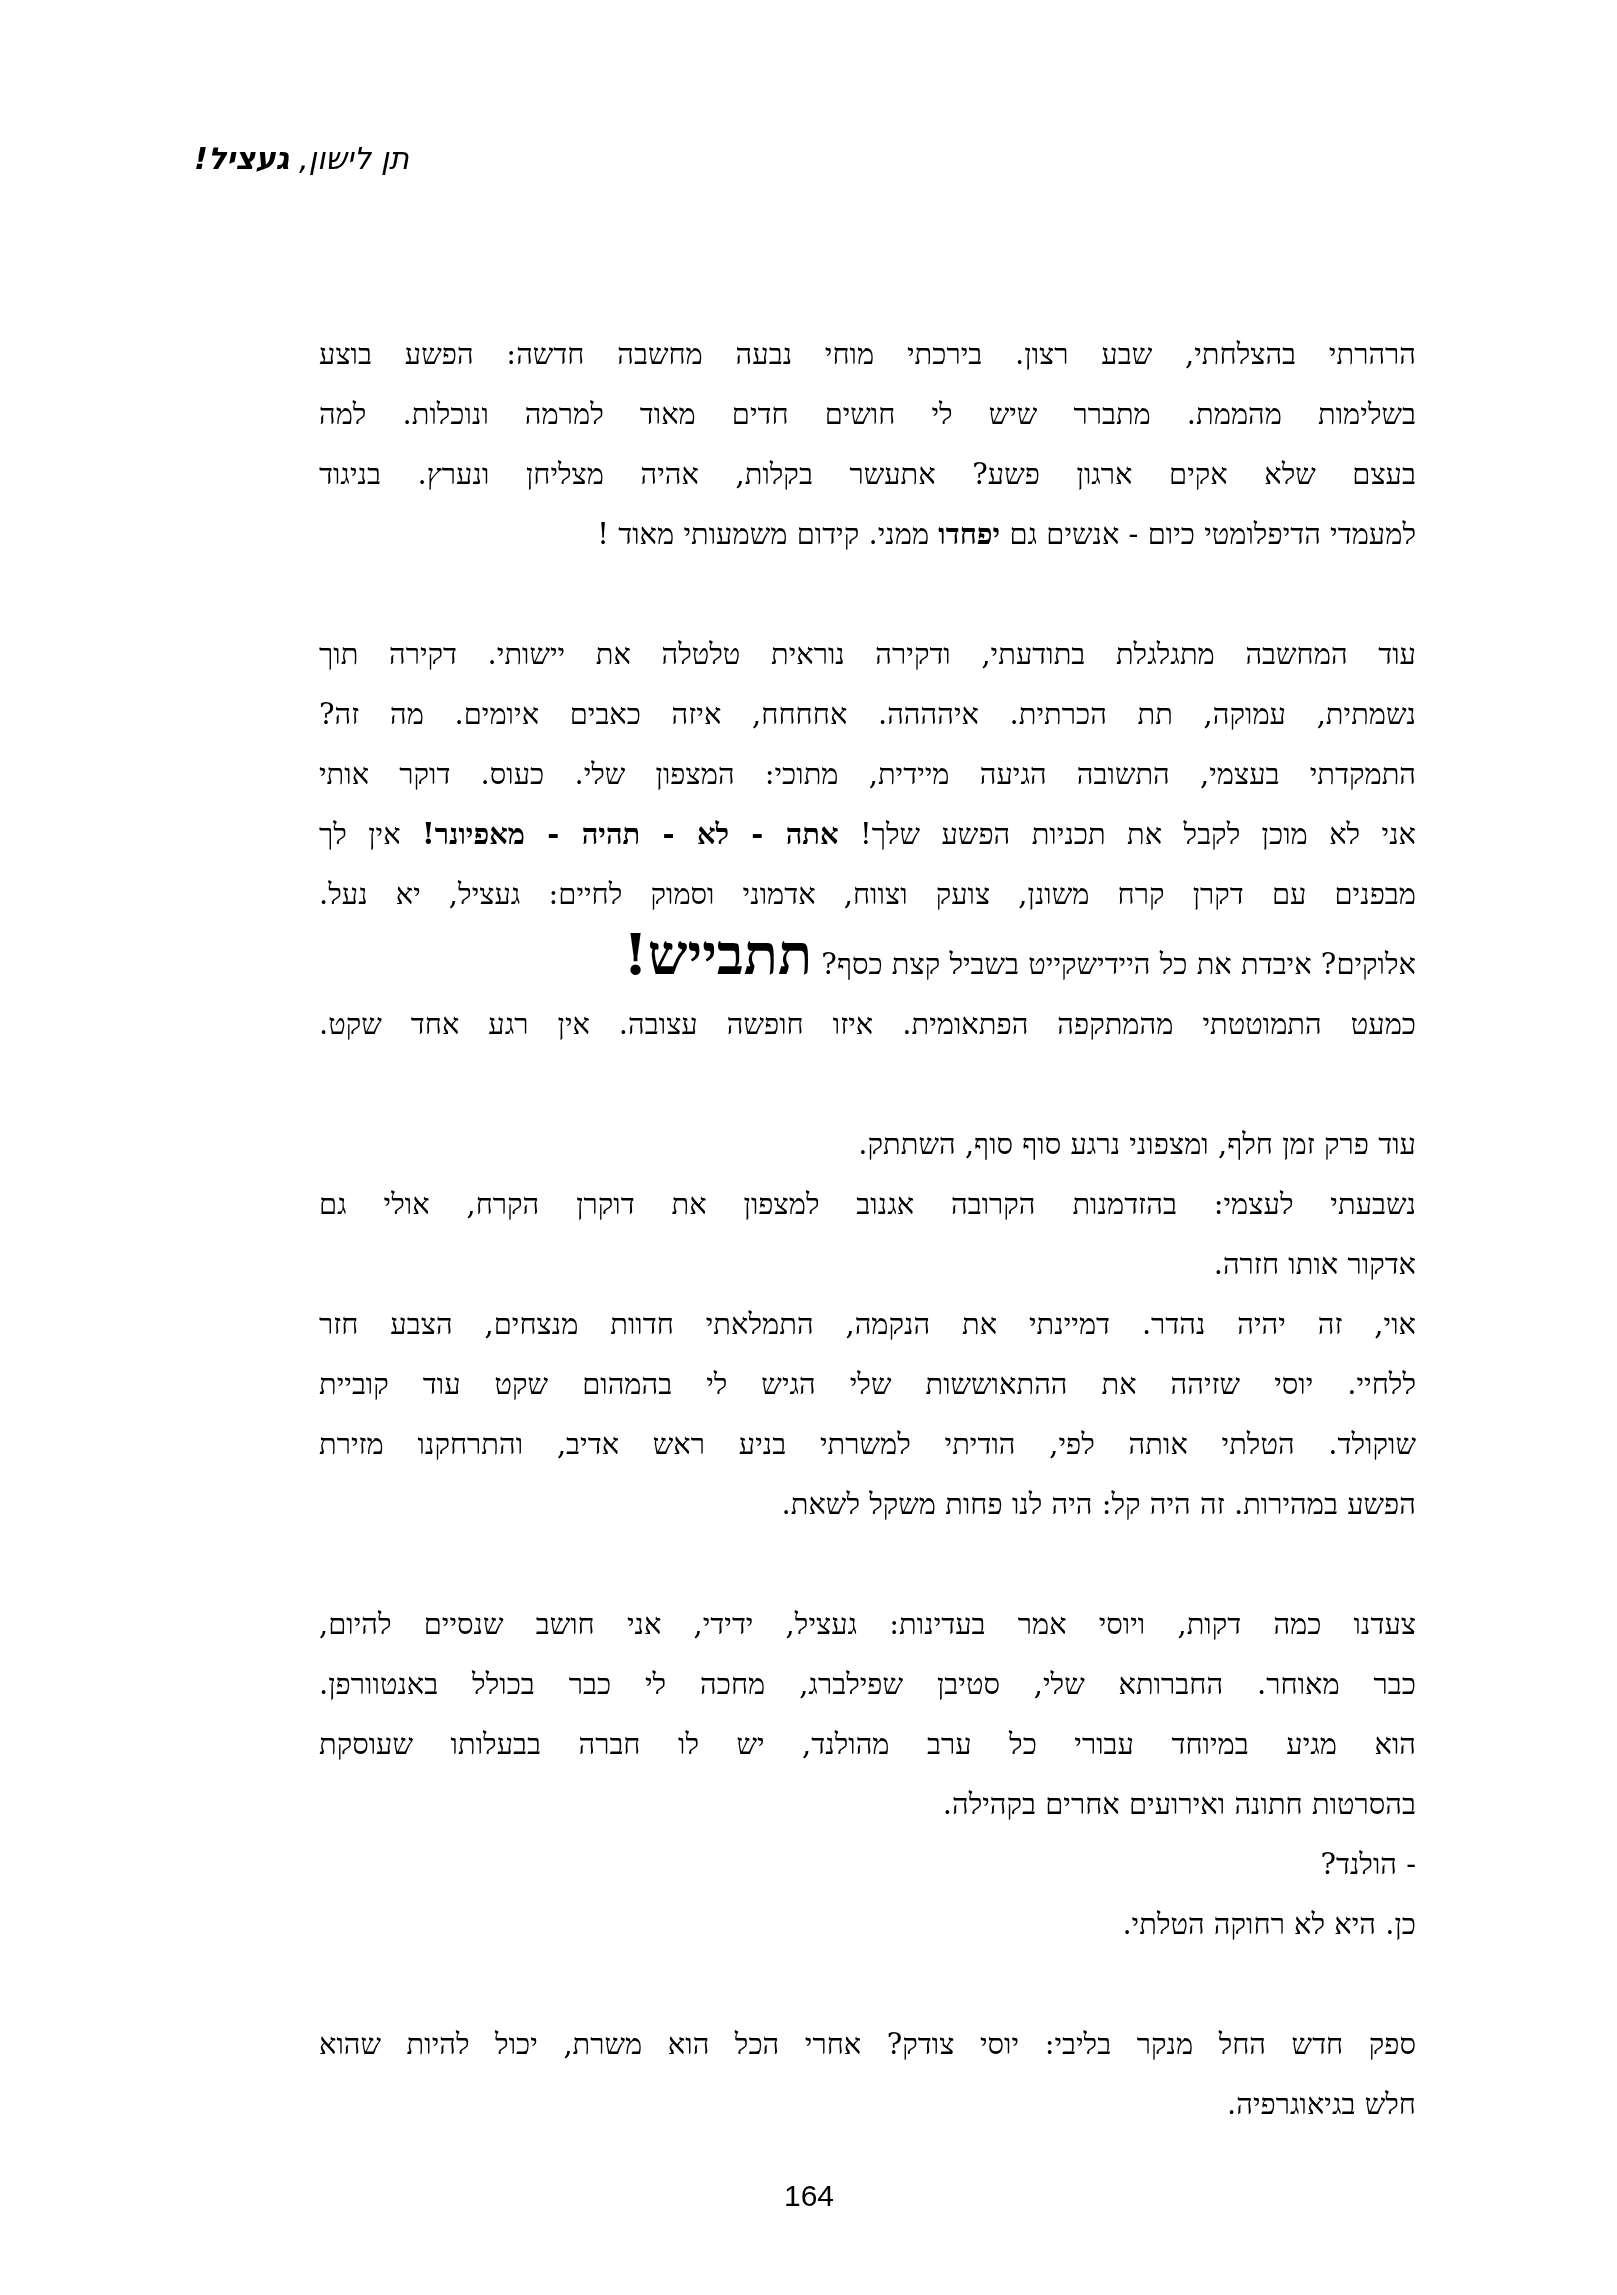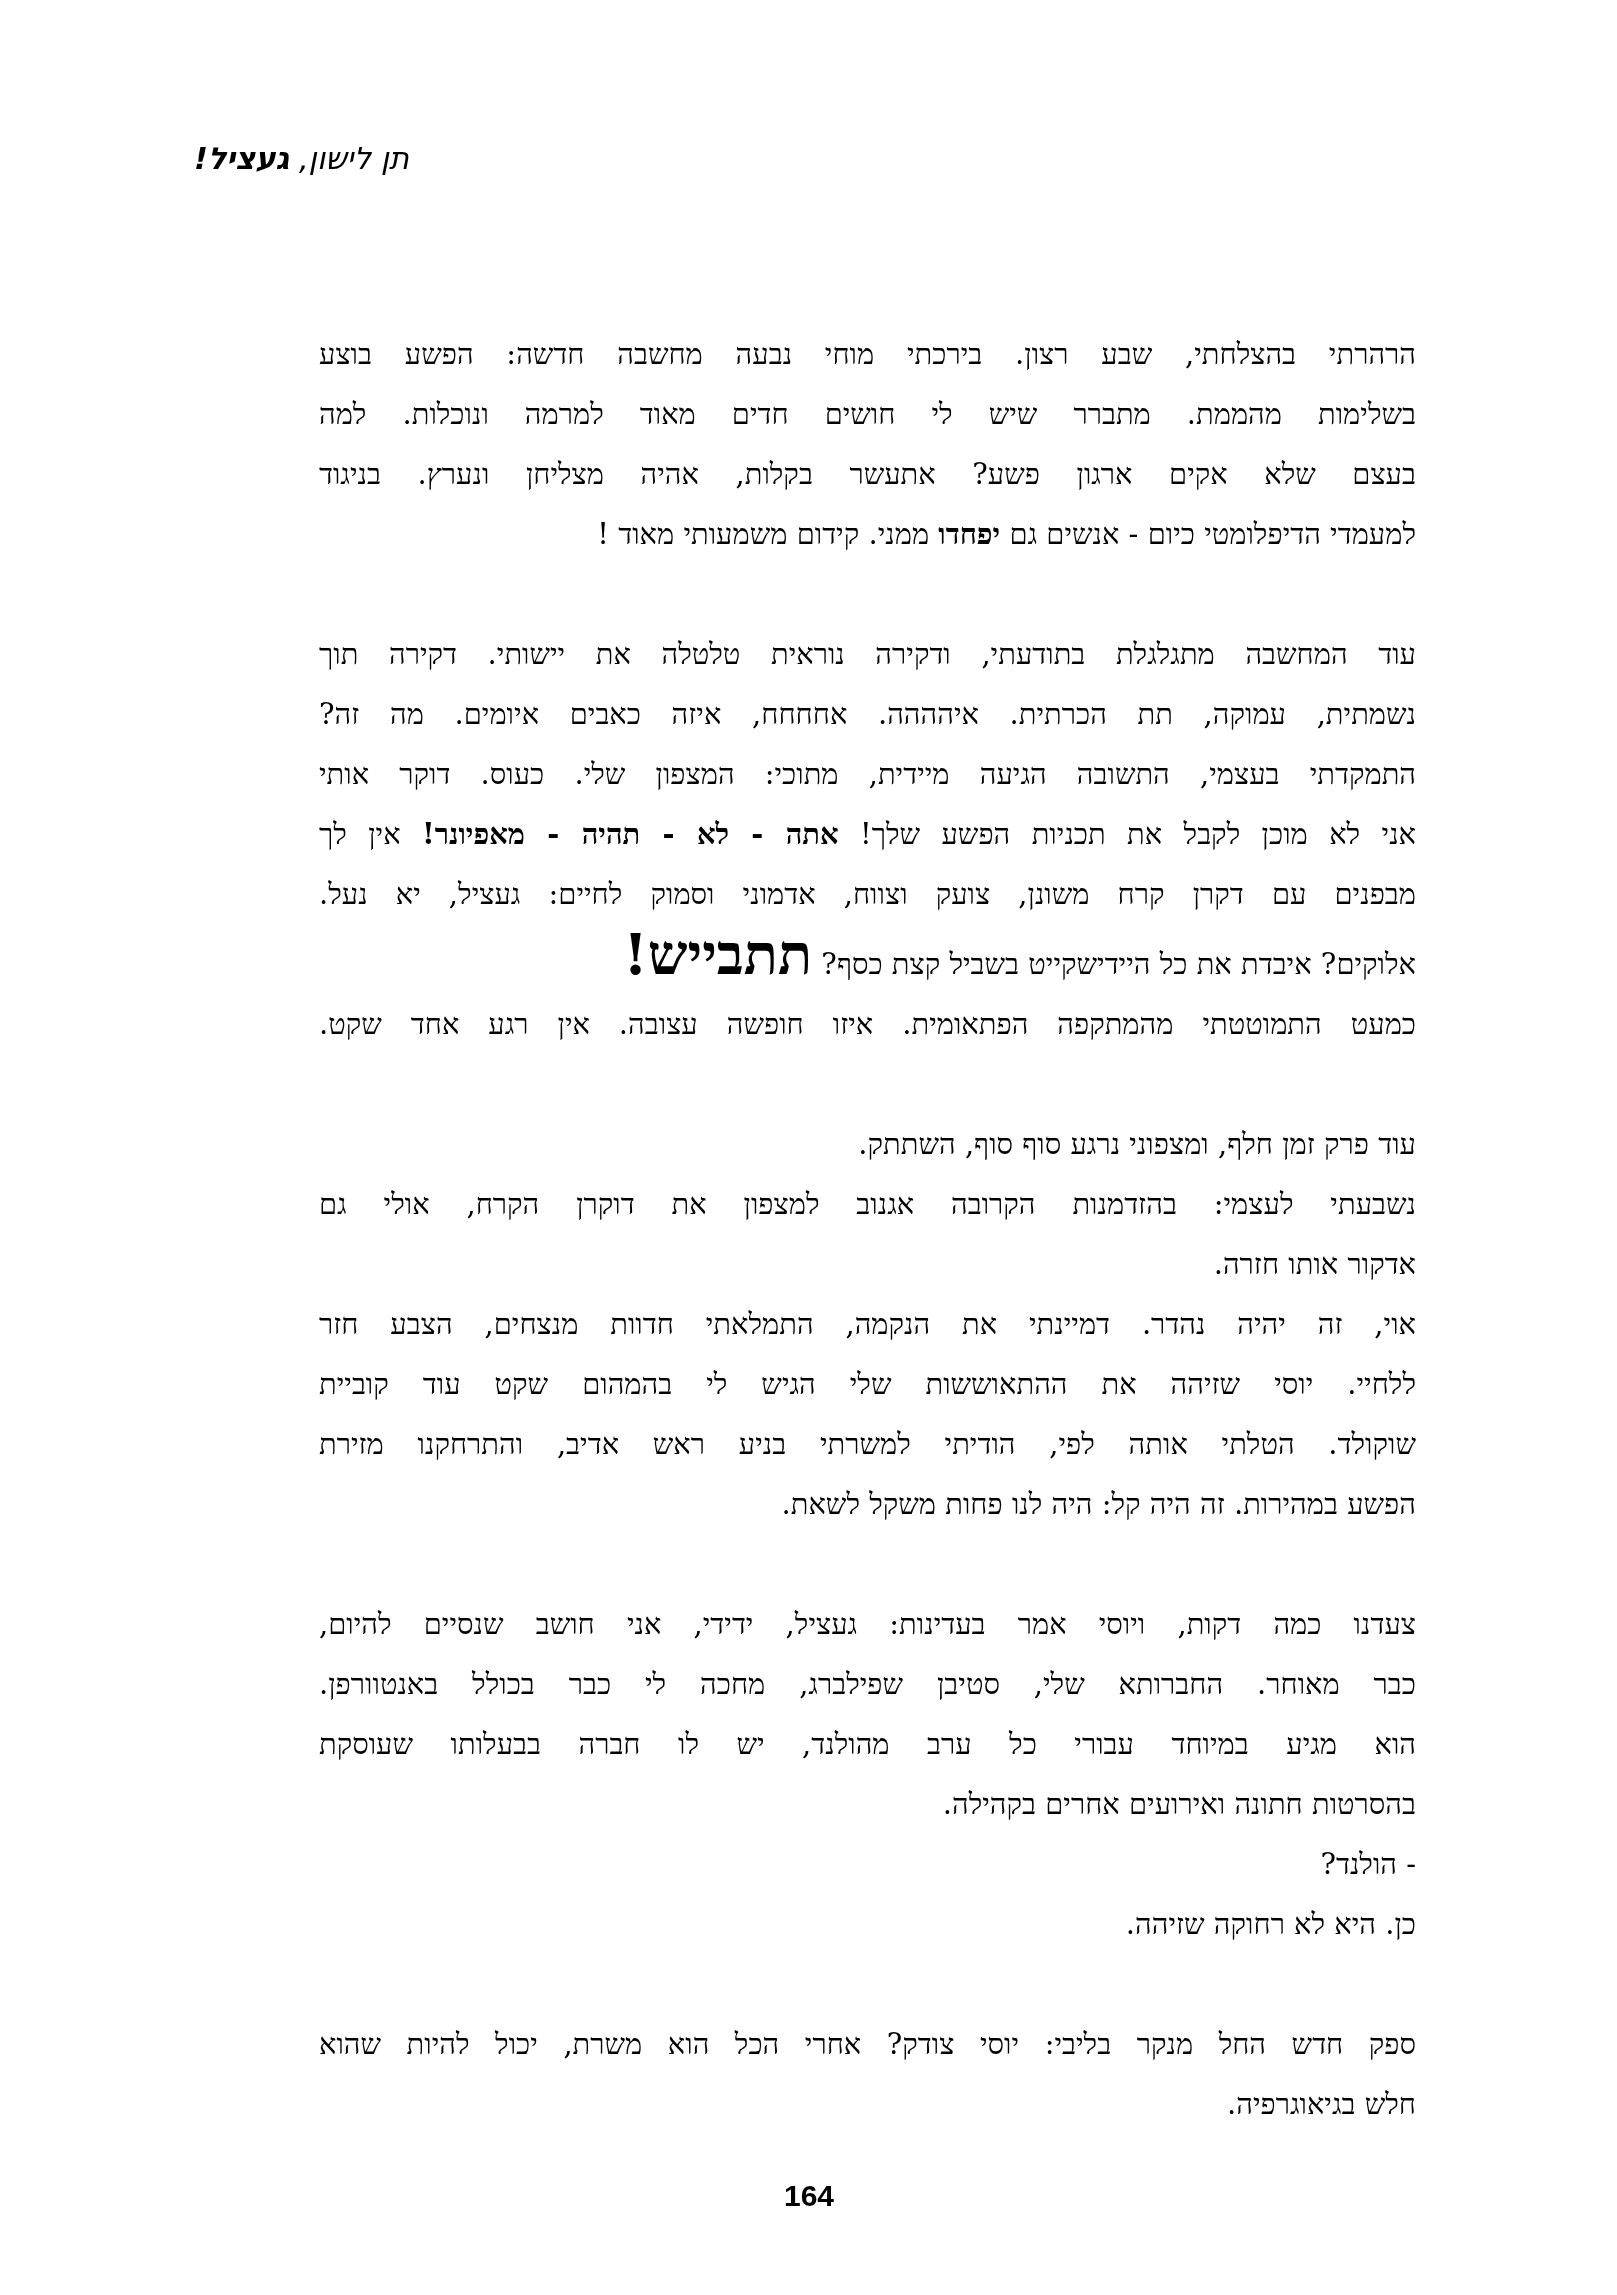--- a/index.html
+++ b/index.html
@@ -12,21 +12,21 @@
   .body { position:absolute; left:319px; top:324px; width:1097px; direction:rtl; text-align:justify;
           font-size:29px; line-height:60px; }
   .para { margin:0 0 60px 0; }
   .line { display:block; text-align-last:justify; white-space:nowrap; }
   .line.last { text-align-last:right; }
   .line.solo { text-align-last:right; }
   .bold { font-weight:bold; }
   .big { font-weight:bold; font-size:56px; }
   .para.tight { margin-bottom:0; }
   .page-number { position:absolute; left:0; width:1618px; top:2179px; text-align:center;
-                 font-family:"Liberation Sans","DejaVu Sans",sans-serif; font-size:30px;font-weight:bold; }
+                 font-family:"Liberation Sans","DejaVu Sans",sans-serif; font-size:30px; }
 </style>
 </head>
 <body>
 
 <div class="page">
 
   <div class="running-header">
     <span>תן לישון, </span><b>געציל!</b>
   </div>
 
@@ -58,21 +58,21 @@
       <span class="line">שוקולד. הטלתי אותה לפי, הודיתי למשרתי בניע ראש אדיב, והתרחקנו מזירת</span>
       <span class="line solo">הפשע במהירות. זה היה קל: היה לנו פחות משקל לשאת.</span>
     </div>
 
     <div class="para">
       <span class="line">צעדנו כמה דקות, ויוסי אמר בעדינות: געציל, ידידי, אני חושב שנסיים להיום,</span>
       <span class="line">כבר מאוחר. החברותא שלי, סטיבן שפילברג, מחכה לי כבר בכולל באנטוורפן.</span>
       <span class="line">הוא מגיע במיוחד עבורי כל ערב מהולנד, יש לו חברה בבעלותו שעוסקת</span>
       <span class="line solo">בהסרטות חתונה ואירועים אחרים בקהילה.</span>
       <span class="line solo">- הולנד?</span>
-      <span class="line solo">כן. היא לא רחוקה שזיהה.</span>
+      <span class="line solo">כן. היא לא רחוקה הטלתי.</span>
     </div>
 
     <div class="para tight">
       <span class="line">ספק חדש החל מנקר בליבי: יוסי צודק? אחרי הכל הוא משרת, יכול להיות שהוא</span>
       <span class="line solo">חלש בגיאוגרפיה.</span>
     </div>
 
   </div>
 
   <div class="page-number">164</div>

